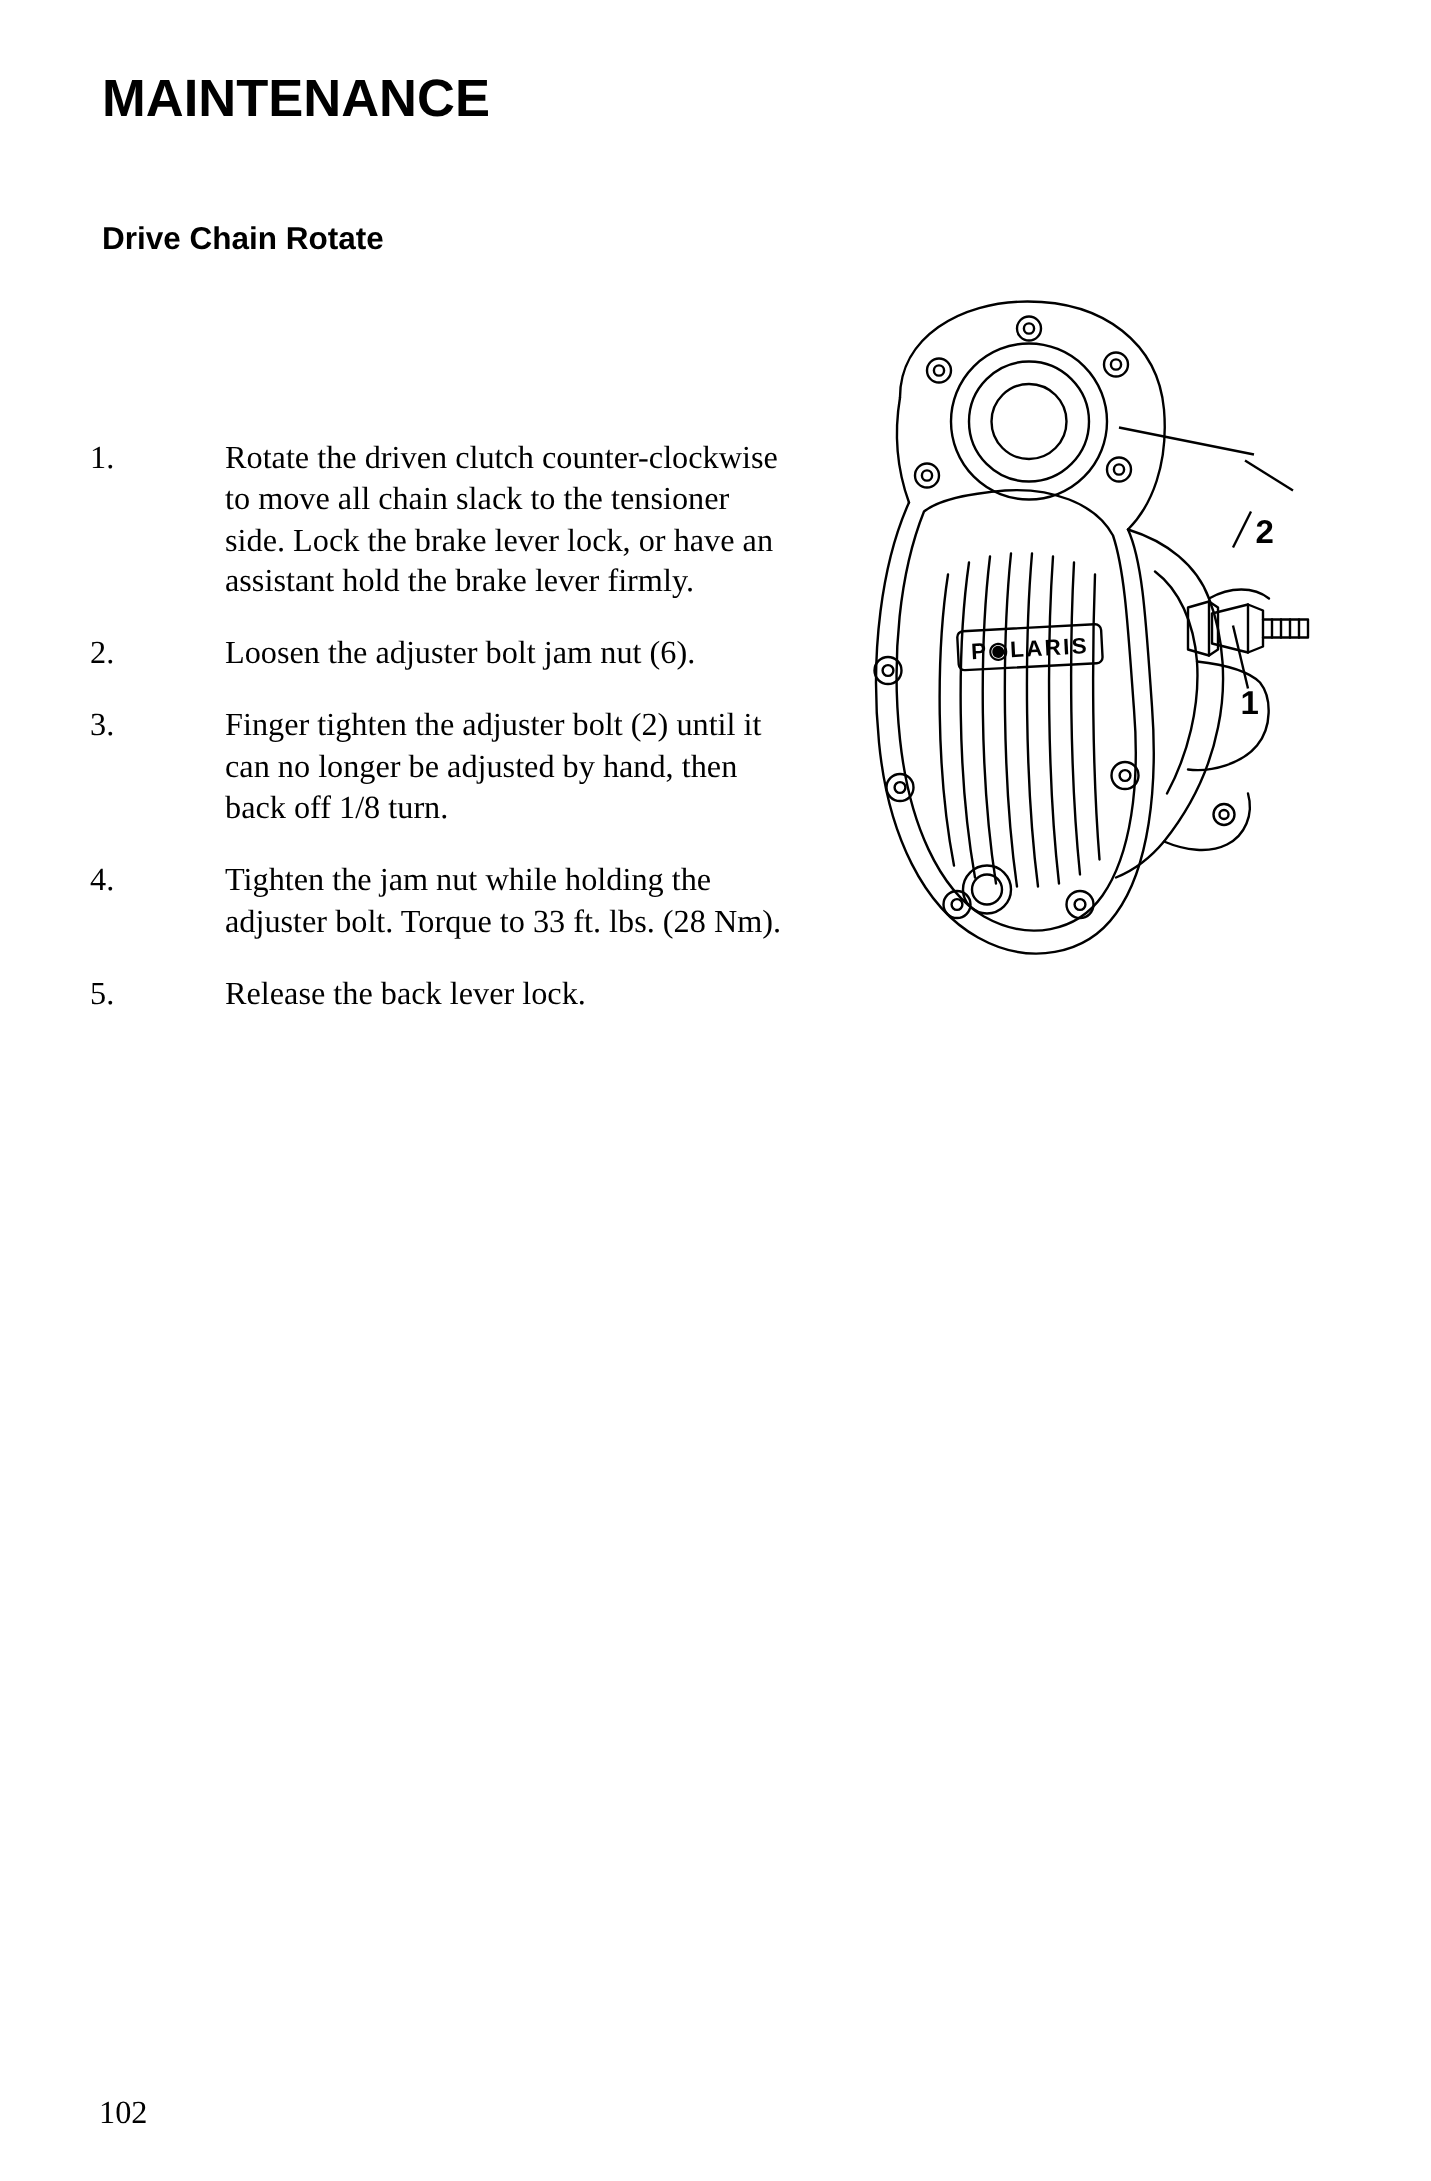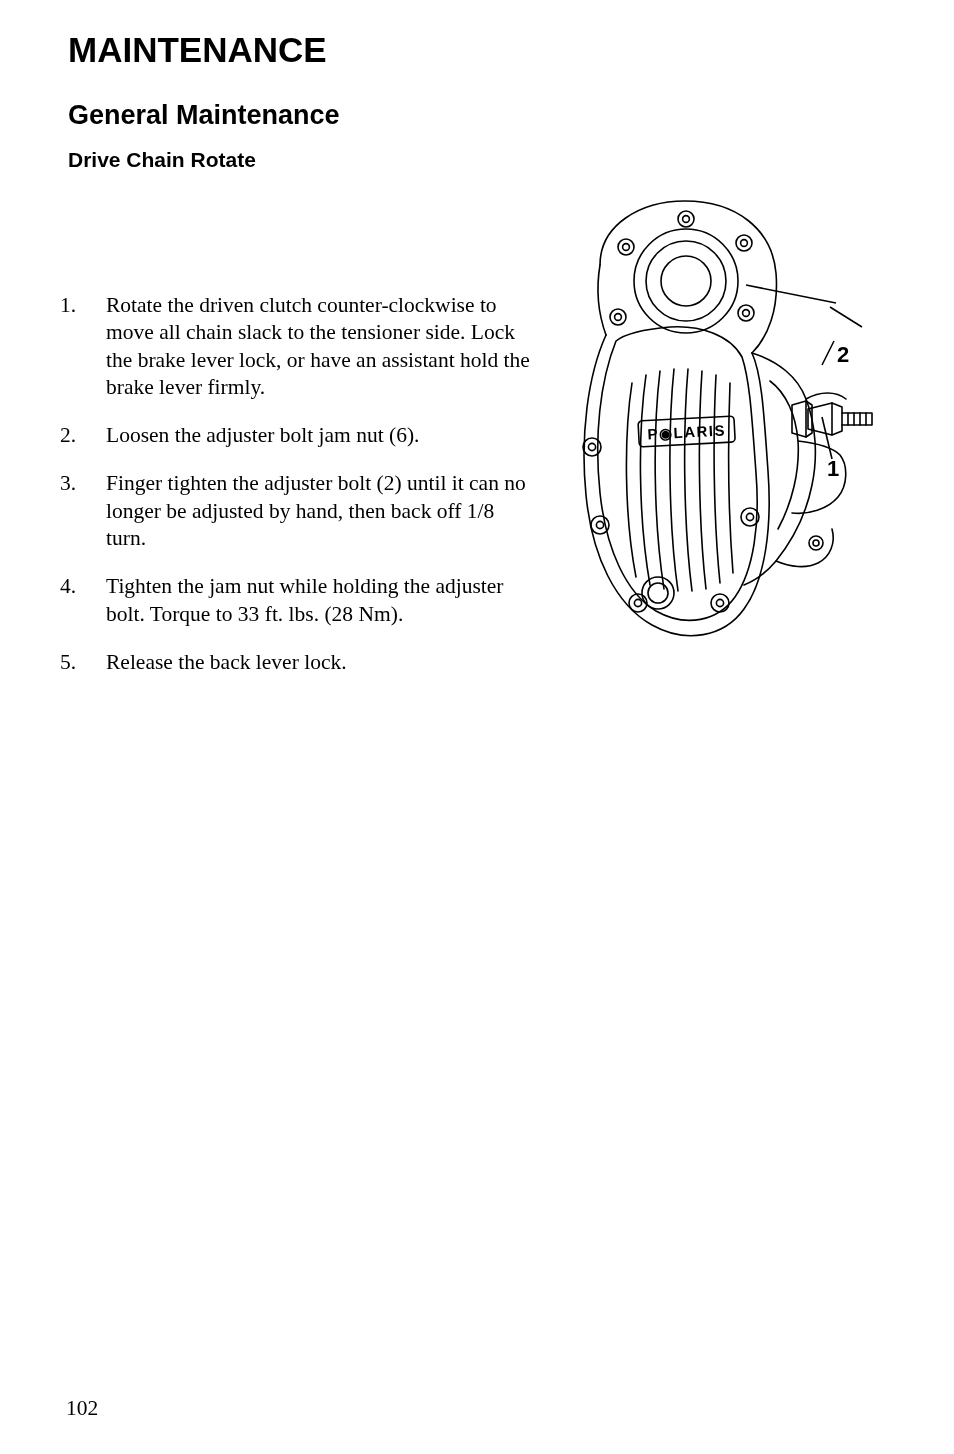--- a/index.html
+++ b/index.html
@@ -15,21 +15,21 @@
     position: relative;
     overflow: hidden;
   }
   .page {
     position: absolute;
     inset: 0;
   }
   .chapter-title {
     position: absolute;
     left: 68px;
-    top: 32px;
+    top: 48px;
     font-family: "Liberation Sans", sans-serif;
     font-weight: bold;
     font-size: 35px;
     letter-spacing: 0px;
     line-height: 1.05;
   }
   .section-title {
     position: absolute;
     left: 68px;
     top: 100px;
@@ -66,20 +66,21 @@
     line-height: 1.27;
   }
   .step-num {
     width: 46px;
     flex: 0 0 46px;
     text-align: left;
     padding-left: 0px;
   }
   .step-text {
     flex: 1 1 auto;
+    margin-left: 44px;
   }
   .figure {
     position: absolute;
     left: 540px;
     top: 185px;
     width: 380px;
     height: 490px;
   }
   .figure svg {
     display: block;
@@ -92,21 +93,20 @@
     text-align: right;
   }
 </style>
 </head>
 <body>
 
 <div class="page">
 
   <div class="chapter-title">MAINTENANCE</div>
 
-  <div class="section-title">General Maintenance</div>
 
   <div class="subsection-title">Drive Chain Rotate</div>
 
 
   <div class="steps">
     <div class="step">
       <div class="step-num">1.</div>
       <div class="step-text">Rotate the driven clutch counter-clockwise to move all chain slack to the tensioner side.  Lock the brake lever lock, or have an assistant hold the brake lever firmly.</div>
     </div>
     <div class="step">

